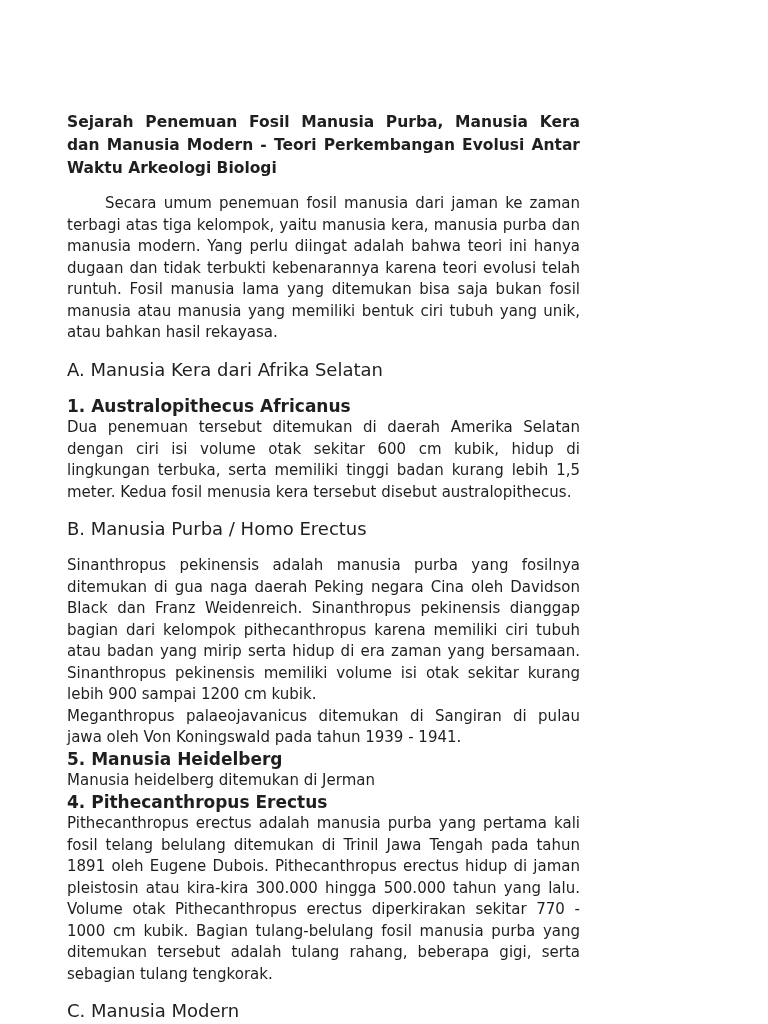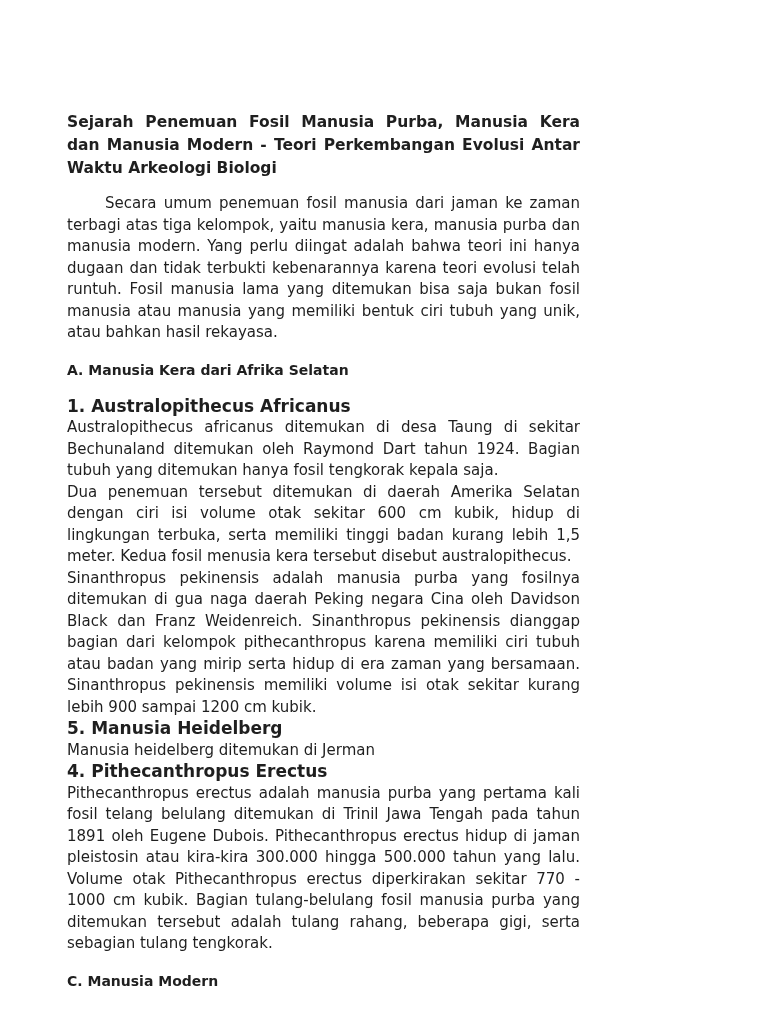--- a/index.html
+++ b/index.html
@@ -27,22 +27,22 @@
     font-size: 15.5px;
     font-weight: bold;
     line-height: 23px;
     margin: 0 0 13px 0;
   }
   .intro {
     margin: 0;
     text-indent: 38px;
   }
   .section-heading {
-    font-size: 14px;
-    font-weight: bold;
+    font-size: 18px;
+    font-weight: normal;
     line-height: 22px;
     margin: 15px 0 15px 0;
   }
   .subsection-heading {
     font-size: 17px;
     font-weight: bold;
     margin: 0;
   }
   .body-paragraph {
     margin: 0;
@@ -54,29 +54,30 @@
 <div class="page">
 
   <h1 class="doc-title">Sejarah Penemuan Fosil Manusia Purba, Manusia Kera dan Manusia Modern - Teori Perkembangan Evolusi Antar Waktu Arkeologi Biologi</h1>
 
   <p class="intro">Secara umum penemuan fosil manusia dari jaman ke zaman terbagi atas tiga kelompok, yaitu manusia kera, manusia purba dan manusia modern. Yang perlu diingat adalah bahwa teori ini hanya dugaan dan tidak terbukti kebenarannya karena teori evolusi telah runtuh. Fosil manusia lama yang ditemukan bisa saja bukan fosil manusia atau manusia yang memiliki bentuk ciri tubuh yang unik, atau bahkan hasil rekayasa.</p>
 
   <div class="section">
     <h2 class="section-heading">A. Manusia Kera dari Afrika Selatan</h2>
 
     <h3 class="subsection-heading">1. Australopithecus Africanus</h3>
-    <p class="body-paragraph">Australopithecus africanus ditemukan di desa Taung di sekitar Bechunaland ditemukan oleh Raymond Dart tahun 1924. Bagian tubuh yang ditemukan hanya fosil tengkorak kepala saja.</p>
 
     <p class="body-paragraph">Dua penemuan tersebut ditemukan di daerah Amerika Selatan dengan ciri isi volume otak sekitar 600 cm kubik, hidup di lingkungan terbuka, serta memiliki tinggi badan kurang lebih 1,5 meter. Kedua fosil menusia kera tersebut disebut australopithecus.</p>
   </div>
 
   <div class="section">
+    <h2 class="section-heading">B. Manusia Purba / Homo Erectus</h2>
 
     <p class="body-paragraph">Sinanthropus pekinensis adalah manusia purba yang fosilnya ditemukan di gua naga daerah Peking negara Cina oleh Davidson Black dan Franz Weidenreich. Sinanthropus pekinensis dianggap bagian dari kelompok pithecanthropus karena memiliki ciri tubuh atau badan yang mirip serta hidup di era zaman yang bersamaan. Sinanthropus pekinensis memiliki volume isi otak sekitar kurang lebih 900 sampai 1200 cm kubik.</p>
 
+    <p class="body-paragraph">Meganthropus palaeojavanicus ditemukan di Sangiran di pulau jawa oleh Von Koningswald pada tahun 1939 - 1941.</p>
 
     <h3 class="subsection-heading">5. Manusia Heidelberg</h3>
     <p class="body-paragraph">Manusia heidelberg ditemukan di Jerman</p>
 
     <h3 class="subsection-heading">4. Pithecanthropus Erectus</h3>
     <p class="body-paragraph">Pithecanthropus erectus adalah manusia purba yang pertama kali fosil telang belulang ditemukan di Trinil Jawa Tengah pada tahun 1891 oleh Eugene Dubois. Pithecanthropus erectus hidup di jaman pleistosin atau kira-kira 300.000 hingga 500.000 tahun yang lalu. Volume otak Pithecanthropus erectus diperkirakan sekitar 770 - 1000 cm kubik. Bagian tulang-belulang fosil manusia purba yang ditemukan tersebut adalah tulang rahang, beberapa gigi, serta sebagian tulang tengkorak.</p>
   </div>
 
   <div class="section">
     <h2 class="section-heading">C. Manusia Modern</h2>

